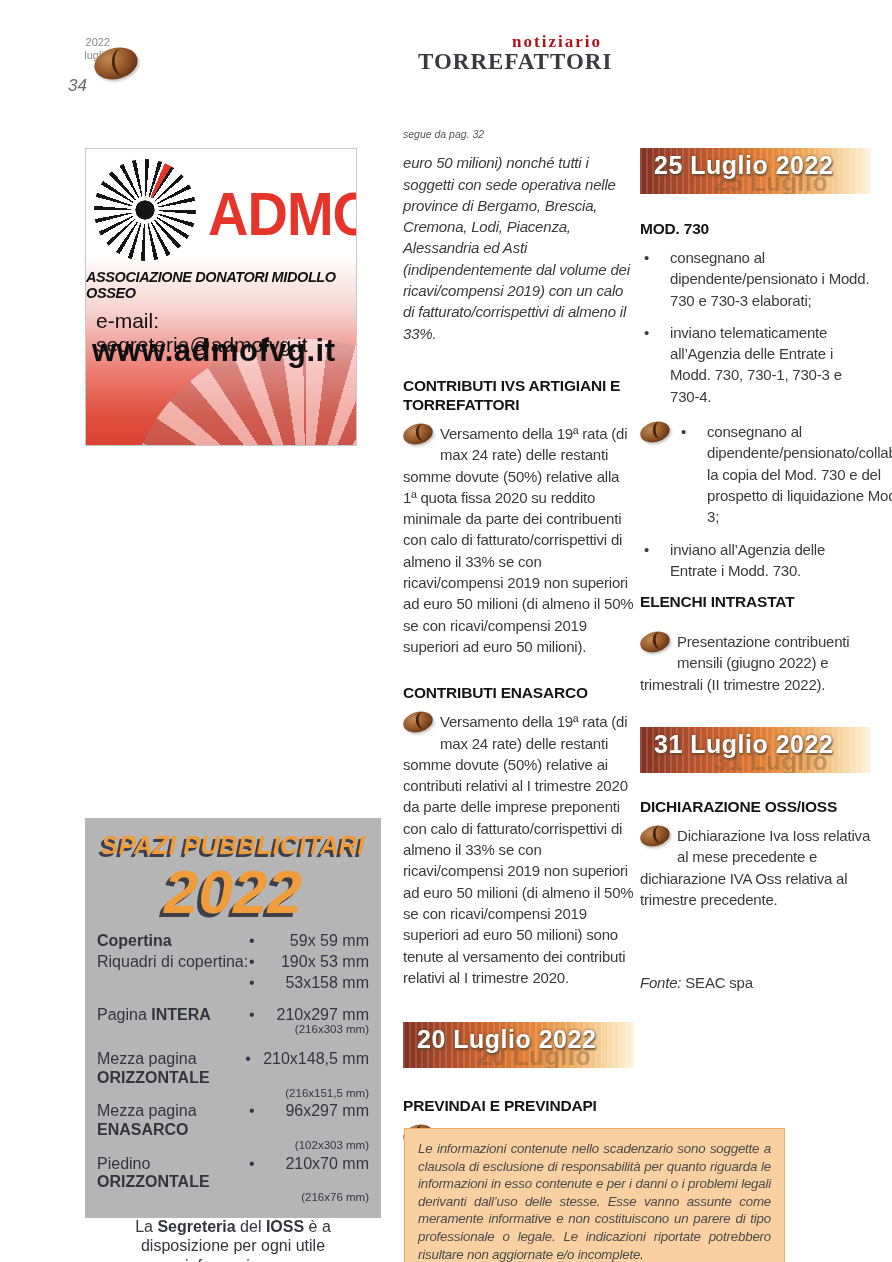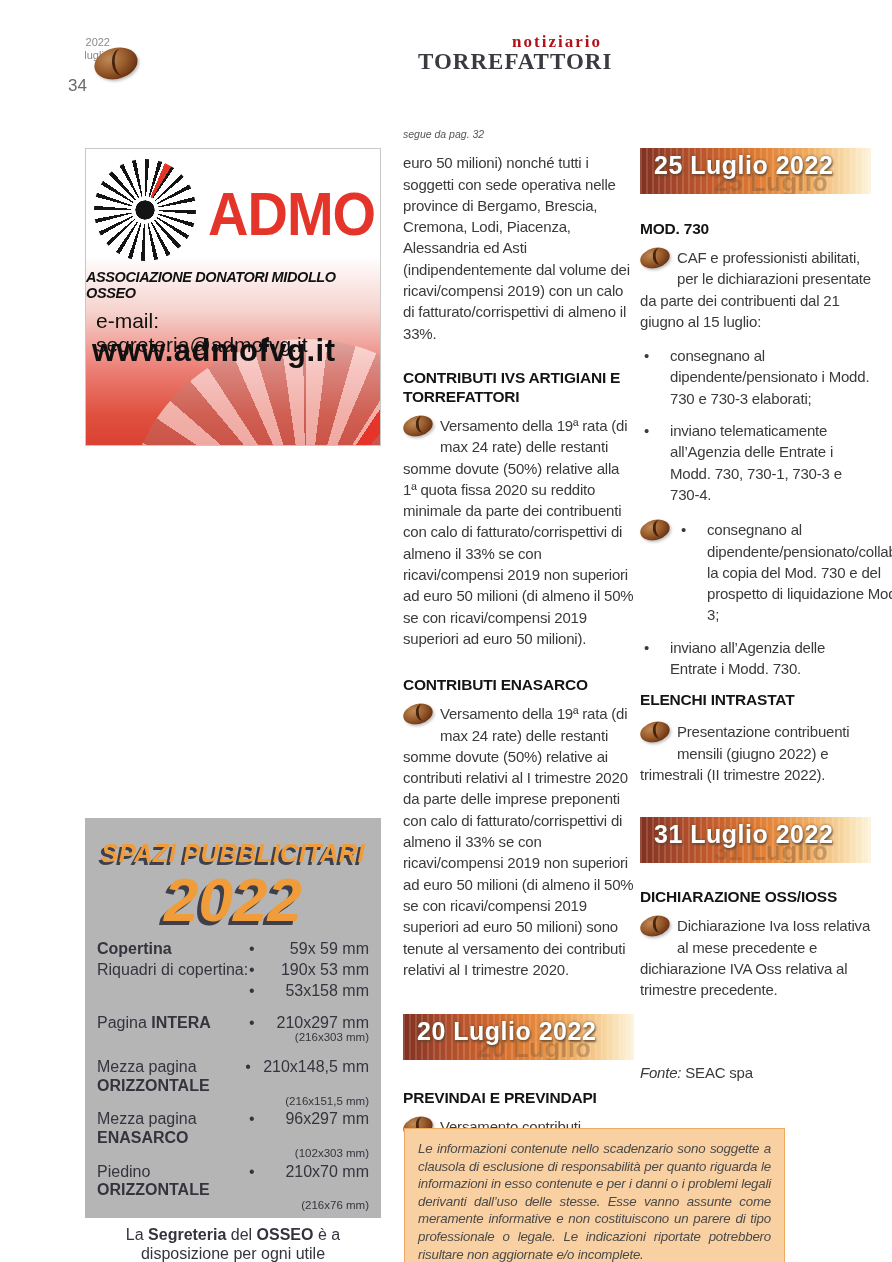--- a/index.html
+++ b/index.html
@@ -2,21 +2,21 @@
 <html><head>
 <meta charset="utf-8">
 <style>
   html,body{margin:0;padding:0;background:#e8e8e8;}
   .page{position:relative;width:892px;height:1262px;background:#ffffff;margin:0 auto;
         font-family:"Liberation Sans","DejaVu Sans",sans-serif;color:#3a3a3a;overflow:hidden;}
 
   
   .folio{position:absolute;left:60px;top:36px;width:120px;}
   .folio-ym{width:50px;text-align:right;font-size:11px;color:#8a8a8a;line-height:1.2;}
-  .folio-num{font-size:17px;color:#6a6a6a;margin:14px 0 0 8px;}
+  .folio-num{font-size:17px;color:#6a6a6a;margin:14px 0 0 8px;font-style:italic;}
   .bean{display:inline-block;width:30px;height:20px;border-radius:50%;position:relative;
         background:radial-gradient(ellipse at 38% 30%,#c08a58 0%,#9a5c2c 42%,#6b3514 75%,#49210a 100%);
         transform:rotate(-14deg);box-shadow:1px 2px 3px rgba(0,0,0,.25);}
   .bean::after{content:"";position:absolute;left:42%;top:6%;width:38%;height:86%;
         border-left:3px solid rgba(52,24,6,.85);border-radius:50%;transform:rotate(10deg);}
   .folio .bean{position:absolute;left:34px;top:12px;width:44px;height:31px;}
   .masthead{position:absolute;left:418px;top:32px;width:200px;}
   .masthead-l1{font-family:"Liberation Serif","DejaVu Serif",serif;font-weight:bold;font-size:17px;
         letter-spacing:2px;color:#b0121c;text-align:right;padding-right:16px;}
   .masthead-l2{font-family:"Liberation Serif","DejaVu Serif",serif;font-weight:bold;font-size:23px;
@@ -40,21 +40,21 @@
        linear-gradient(90deg,#80301f 0%,#a2452a 14%,#c65d2c 32%,#e07d33 52%,#efa95c 72%,#f8dcab 90%,#fdf4de 100%);}
   .banner-text{position:absolute;left:14px;top:7px;font-weight:bold;font-size:25px;color:#fff;letter-spacing:.5px;
        text-shadow:0 0 3px rgba(96,72,48,.85),1px 2px 2px rgba(96,72,48,.75);}
   .banner-ghost{position:absolute;left:74px;top:24px;font-weight:bold;font-size:25px;letter-spacing:.5px;
        color:rgba(120,85,55,.38);}
 
   .fonte{margin-top:62px;}
   .fonte i{font-style:italic;}
 
   
-  .admo{position:absolute;left:85px;top:148px;width:296px;height:298px;border:1px solid #c8c8c8;
+  .admo{position:absolute;left:85px;top:148px;width:272px;height:298px;border:1px solid #c8c8c8;
      box-sizing:border-box;overflow:hidden;
      background:linear-gradient(180deg,#ffffff 0%,#ffffff 36%,#f6d2cd 55%,#ec8077 74%,#e0503f 90%,#da4133 100%);}
   .admo-fan{position:absolute;width:360px;height:360px;left:40px;top:190px;border-radius:50%;
      background:
        radial-gradient(circle,#9e231b 0 12%,rgba(0,0,0,0) 12.5%),
        conic-gradient(from 28deg,rgba(0,0,0,0) 0 6deg,#e5352b 6deg 13deg,rgba(0,0,0,0) 13deg),
        repeating-conic-gradient(rgba(255,255,255,.55) 0 7deg,rgba(150,150,150,.22) 7deg 16deg);}
   .admo-top{position:relative;display:flex;align-items:flex-start;padding:10px 8px 0 8px;}
   .starburst{width:102px;height:102px;border-radius:50%;flex:0 0 102px;
      background:
@@ -65,21 +65,21 @@
   .admo-word{font-weight:bold;font-size:56px;color:#e5352b;letter-spacing:-1px;margin:22px 0 0 12px;
      transform:scaleY(1.08);}
   .admo-sub{position:relative;font-weight:bold;font-style:italic;font-size:14.5px;color:#111;
      text-align:left;margin-top:8px;letter-spacing:-0.4px;}
   .admo-mail{position:absolute;left:10px;top:160px;font-size:21px;color:#101010;width:280px;}
   .admo-web{position:absolute;left:6px;top:184px;font-weight:bold;font-size:31px;color:#101010;
      letter-spacing:.5px;width:286px;}
 
   
   .spazi{position:absolute;left:85px;top:818px;width:296px;height:400px;background:#b5b5b5;
-     box-sizing:border-box;padding:20px 12px 10px 12px;color:#34343e;}
+     box-sizing:border-box;padding:12px 12px 10px 12px;color:#34343e;}
   .spazi-title{font-weight:bold;font-style:italic;font-size:26px;color:#f09c3a;text-align:center;
      letter-spacing:0;text-shadow:-3px 3px 0 #3f3f4a;}
   .spazi-year{font-weight:bold;font-style:italic;font-size:62px;color:#f09c3a;text-align:center;
      line-height:.95;margin-top:2px;text-shadow:-4px 4px 0 #3f3f4a;}
   .spz-rows{margin-top:10px;font-size:16px;line-height:1.18;}
   .spz-row{display:flex;justify-content:center;margin-top:2px;}
   .spz-row.gap{margin-top:13px;}
   .spz-label{flex:1 1 auto;}
   .spz-right{flex:0 0 120px;display:flex;}
   .spz-dot{width:18px;}
@@ -117,21 +117,21 @@
       <div class="starburst"></div>
       <div class="admo-word">ADMO</div>
     </div>
     <div class="admo-sub">ASSOCIAZIONE DONATORI MIDOLLO OSSEO</div>
     <div class="admo-mail">e-mail: segreteria@admofvg.it</div>
     <div class="admo-web">www.admofvg.it</div>
   </div>
 
   <div class="col col-mid">
     <div class="seg">segue da pag. 32</div>
-    <p class="para" style="margin-bottom:24px;">euro 50 milioni) nonché tutti i soggetti con sede operativa nelle province di Bergamo, Brescia, Cremona, Lodi, Piacenza, Alessandria ed Asti (indipendentemente dal volume dei ricavi/compensi 2019) con un calo di fatturato/corrispettivi di almeno il 33%.</p>
+    <p class="para" style="margin-bottom:32px;font-style:italic;">euro 50 milioni) nonché tutti i soggetti con sede operativa nelle province di Bergamo, Brescia, Cremona, Lodi, Piacenza, Alessandria ed Asti (indipendentemente dal volume dei ricavi/compensi 2019) con un calo di fatturato/corrispettivi di almeno il 33%.</p>
 
     <div class="h-sec">CONTRIBUTI IVS ARTIGIANI E TORREFATTORI</div>
     <p class="para bean-para" style="margin-bottom:26px;">
       <span class="bean"></span><span>Versamento della 19ª rata (di max 24 rate) delle restanti somme dovute (50%) relative alla 1ª quota fissa 2020 su reddito minimale da parte dei contribuenti con calo di fatturato/corrispettivi di almeno il 33% se con ricavi/compensi 2019 non superiori ad euro 50 milioni (di almeno il 50% se con ricavi/compensi 2019 superiori ad euro 50 milioni).</span>
     </p>
 
     <div class="h-sec">CONTRIBUTI ENASARCO</div>
     <p class="para bean-para" style="margin-bottom:34px;">
       <span class="bean"></span><span>Versamento della 19ª rata (di max 24 rate) delle restanti somme dovute (50%) relative ai contributi relativi al I trimestre 2020 da parte delle imprese preponenti con calo di fatturato/corrispettivi di almeno il 33% se con ricavi/compensi 2019 non superiori ad euro 50 milioni (di almeno il 50% se con ricavi/compensi 2019 superiori ad euro 50 milioni) sono tenute al versamento dei contributi relativi al I trimestre 2020.</span>
     </p>
@@ -147,23 +147,20 @@
     </p>
   </div>
 
   <div class="col col-right">
     <div class="banner">
       <span class="banner-ghost">25 Luglio 2022</span>
       <span class="banner-text">25 Luglio 2022</span>
     </div>
 
     <div class="h-sec" style="margin-top:25px;">MOD. 730</div>
-    <p class="para bean-para" style="margin-bottom:13px;">
-      <span class="bean"></span><span>CAF e professionisti abilitati, per le dichiarazioni presentate da parte dei contribuenti dal 21 giugno al 15 luglio:</span>
-    </p>
     <div class="bullet-item">
       <span class="dot">•</span>
       <span>consegnano al dipendente/pensionato i Modd. 730 e 730-3 elaborati;</span>
     </div>
     <div class="bullet-item">
       <span class="dot">•</span>
       <span>inviano telematicamente all’Agenzia delle Entrate i Modd. 730, 730-1, 730-3 e 730-4.</span>
     </div>
 
     <p class="para bean-para" style="margin-top:14px;margin-bottom:13px;">
@@ -171,21 +168,21 @@
     </p>
     <div class="bullet-item">
       <span class="dot">•</span>
       <span>consegnano al dipendente/pensionato/collaboratore la copia del Mod. 730 e del prospetto di liquidazione Mod. 730-3;</span>
     </div>
     <div class="bullet-item">
       <span class="dot">•</span>
       <span>inviano all’Agenzia delle Entrate i Modd. 730.</span>
     </div>
 
-    <div class="h-sec" style="margin-top:2px;margin-bottom:12px;">ELENCHI INTRASTAT</div>
+    <div class="h-sec" style="margin-top:2px;margin-bottom:20px;">ELENCHI INTRASTAT</div>
     <p class="para bean-para" style="margin-bottom:32px;">
       <span class="bean"></span><span>Presentazione contribuenti mensili (giugno 2022) e trimestrali (II trimestre 2022).</span>
     </p>
 
     <div class="banner">
       <span class="banner-ghost">31 Luglio 2022</span>
       <span class="banner-text">31 Luglio 2022</span>
     </div>
 
     <div class="h-sec" style="margin-top:24px;">DICHIARAZIONE OSS/IOSS</div>
@@ -252,20 +249,20 @@
         <span class="spz-label"><span>Piedino </span><span class="b">ORIZZONTALE</span></span>
         <span class="spz-right">
             <span class="spz-dot">•</span>
             <span class="spz-size">210x70 mm</span>
           </span>
       </div>
       <div class="spz-sub">(216x76 mm)</div>
     </div>
 
     <div class="spz-footer">
-      <div class="gitc-line"><span>La </span><span class="b">Segreteria</span><span> del </span><span class="b">OSSEO</span><span> è a disposizione per ogni utile informazione.</span></div>
+      <div class="gitc-line"><span>La </span><span class="b">Segreteria</span><span> del </span><span class="b">IOSS</span><span> è a disposizione per ogni utile informazione.</span></div>
 
     </div>
   </div>
 
   <div class="disclaimer">Le informazioni contenute nello scadenzario sono soggette a clausola di esclusione di responsabilità per quanto riguarda le informazioni in esso contenute e per i danni o i problemi legali derivanti dall’uso delle stesse. Esse vanno assunte come meramente informative e non costituiscono un parere di tipo professionale o legale. Le indicazioni riportate potrebbero risultare non aggiornate e/o incomplete.</div>
 
 </div>
 
 </body></html>

